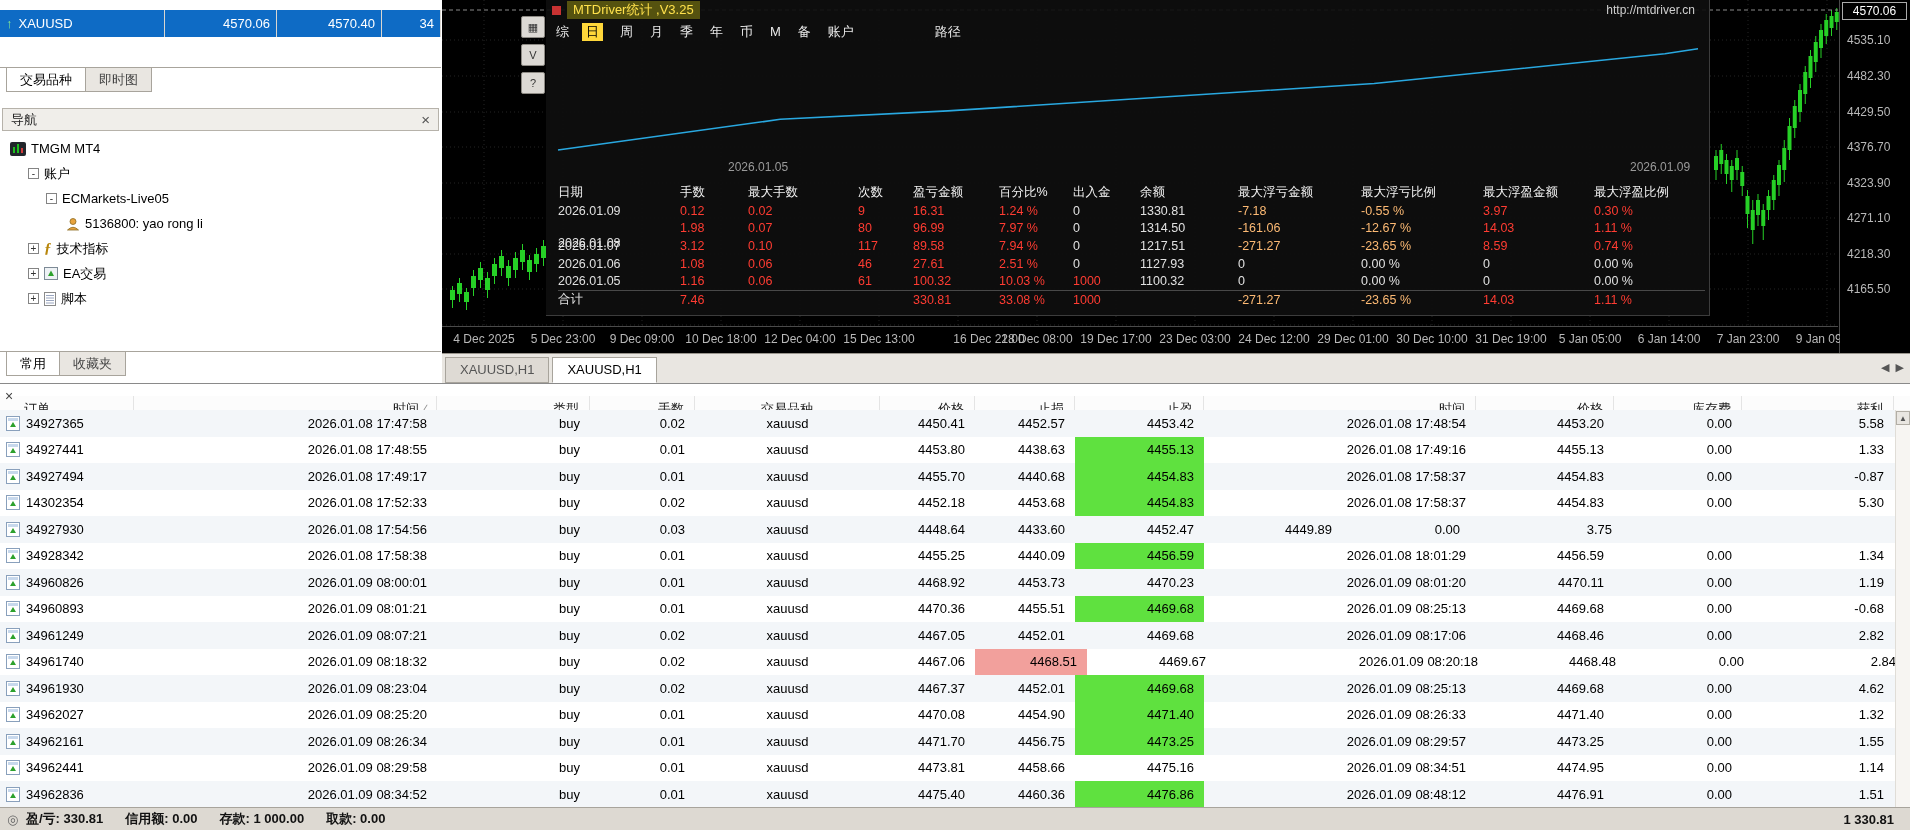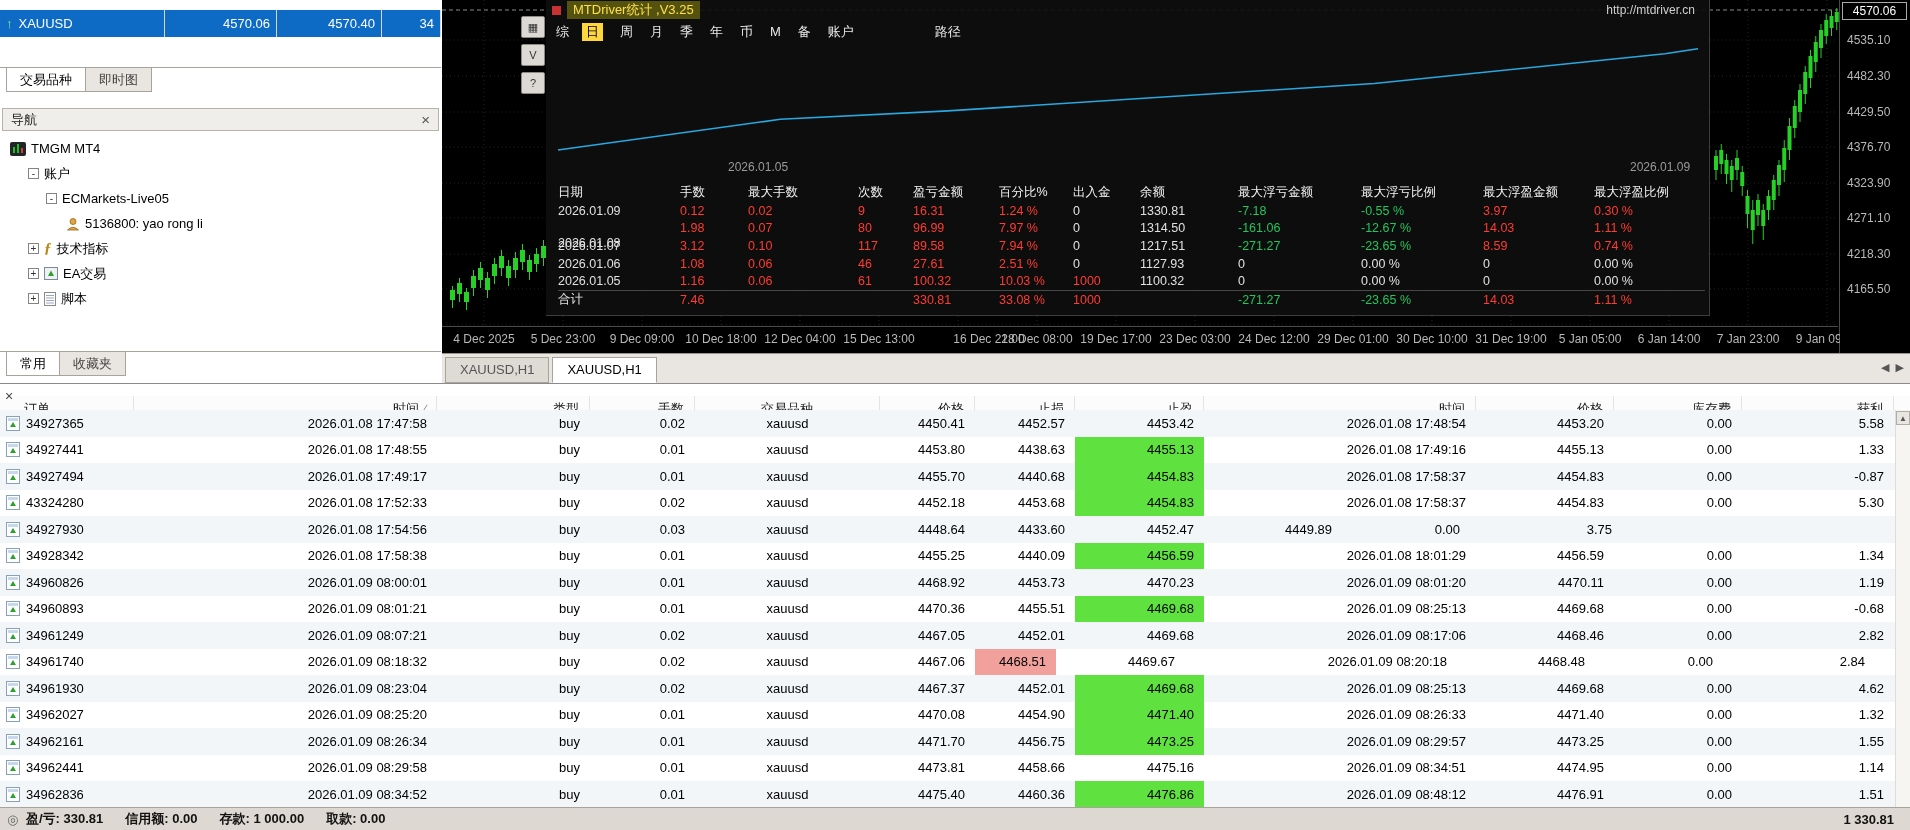--- a/index.html
+++ b/index.html
@@ -61,21 +61,21 @@
   .sp-menu .mi.active{background:#ffd73a;color:#000;padding:0 4px;margin-left:-4px;}
   .sp-menu .mi.gap{margin-left:64px;}
   #equity-svg{position:absolute;left:8px;top:42px;}
   .curve-label{position:absolute;top:160px;color:#9a9a9a;font-size:12px;}
   #curve-start{left:182px;} #curve-end{left:1084px;}
   .sp-table{position:absolute;left:12px;top:182px;right:4px;font-size:12.5px;}
   .sp-tr{display:flex;height:17.6px;align-items:center;white-space:nowrap;}
   .sp-tr.hdr{color:#f2f2f2;height:20px;}
   .sp-td{flex:none;overflow:hidden;}
   .sp-tr.total{border-top:1px solid #484848;}
-  .c-white{color:#e0e0e0;} .c-red{color:#ff3c32;} .c-green{color:#22c55e;}
+  .c-white{color:#e0e0e0;} .c-red{color:#ff3c32;} .c-green{color:#fdba74;}
   
   .terminal{position:absolute;left:0;top:383px;width:1910px;height:447px;background:#fff;border-top:1px solid #8a8a8a;box-sizing:border-box;}
   .t-close{position:absolute;left:5px;top:5px;font-size:14px;line-height:14px;color:#444;z-index:3;cursor:default;}
   .t-header{position:absolute;left:0;top:12px;right:0;height:26px;display:flex;align-items:center;background:#fcfcfc;
       border-bottom:1px solid #b91c1c;font-size:13px;color:#222;}
   .th{flex:none;box-sizing:border-box;border-right:1px solid #e4e4e4;height:100%;display:flex;align-items:center;}
   .th.r{justify-content:flex-end;padding-right:10px;} .th.c{justify-content:center;} .th.l{padding-left:24px;}
   .sort-ico{color:#888;margin-left:5px;font-size:12px;}
   .t-rows{position:absolute;left:0;top:26px;right:0;bottom:23px;overflow:hidden;}
   .t-row{display:flex;height:26.5px;align-items:center;font-size:13px;color:#000;}
@@ -567,21 +567,21 @@
           <div class="td r hit-tp" style="width: 129px;">4454.83</div>
           <div class="td r" style="width: 272px;">2026.01.08 17:58:37</div>
           <div class="td r" style="width: 138px;">4454.83</div>
           <div class="td r" style="width: 128px;">0.00</div>
           <div class="td r" style="width: 152px;">-0.87</div>
         </div>
         <div class="t-row">
           <div class="td ico" style="width: 26px;">
             <span class="order-icon"></span>
           </div>
-          <div class="td " style="width: 108px;">43324280</div>
+          <div class="td " style="width: 108px;">14302354</div>
           <div class="td r" style="width: 303px;">2026.01.08 17:52:33</div>
           <div class="td r" style="width: 153px;">buy</div>
           <div class="td r" style="width: 105px;">0.02</div>
           <div class="td c" style="width: 185px;">xauusd</div>
           <div class="td r" style="width: 95px;">4452.18</div>
           <div class="td r" style="width: 100px;">4453.68</div>
           <div class="td r hit-tp" style="width: 129px;">4454.83</div>
           <div class="td r" style="width: 272px;">2026.01.08 17:58:37</div>
           <div class="td r" style="width: 138px;">4454.83</div>
           <div class="td r" style="width: 128px;">0.00</div>
@@ -674,21 +674,21 @@
         <div class="t-row">
           <div class="td ico" style="width: 26px;">
             <span class="order-icon"></span>
           </div>
           <div class="td " style="width: 108px;">34961740</div>
           <div class="td r" style="width: 303px;">2026.01.09 08:18:32</div>
           <div class="td r" style="width: 153px;">buy</div>
           <div class="td r" style="width: 105px;">0.02</div>
           <div class="td c" style="width: 185px;">xauusd</div>
           <div class="td r" style="width: 95px;">4467.06</div>
-          <div class="td r hit-sl" style="width: 81px; padding-left: 28px;">4468.51</div>
+          <div class="td r hit-sl" style="width: 112px; padding-left: 28px;">4468.51</div>
           <div class="td r" style="width: 129px;">4469.67</div>
           <div class="td r" style="width: 272px;">2026.01.09 08:20:18</div>
           <div class="td r" style="width: 138px;">4468.48</div>
           <div class="td r" style="width: 128px;">0.00</div>
           <div class="td r" style="width: 152px;">2.84</div>
         </div>
         <div class="t-row alt">
           <div class="td ico" style="width: 26px;">
             <span class="order-icon"></span>
           </div>

